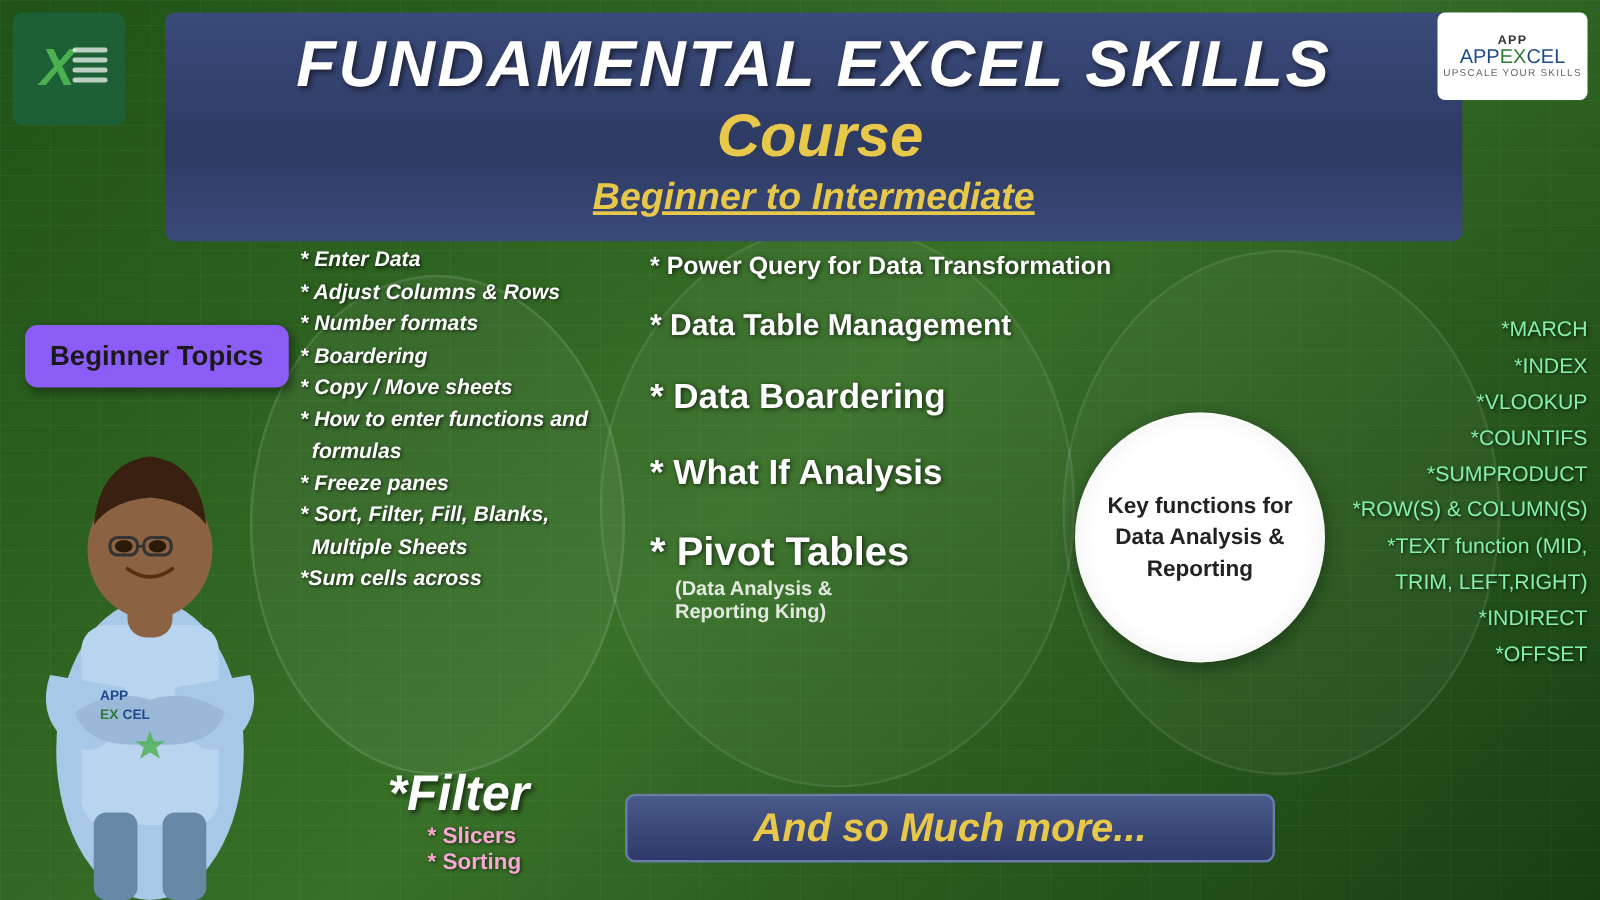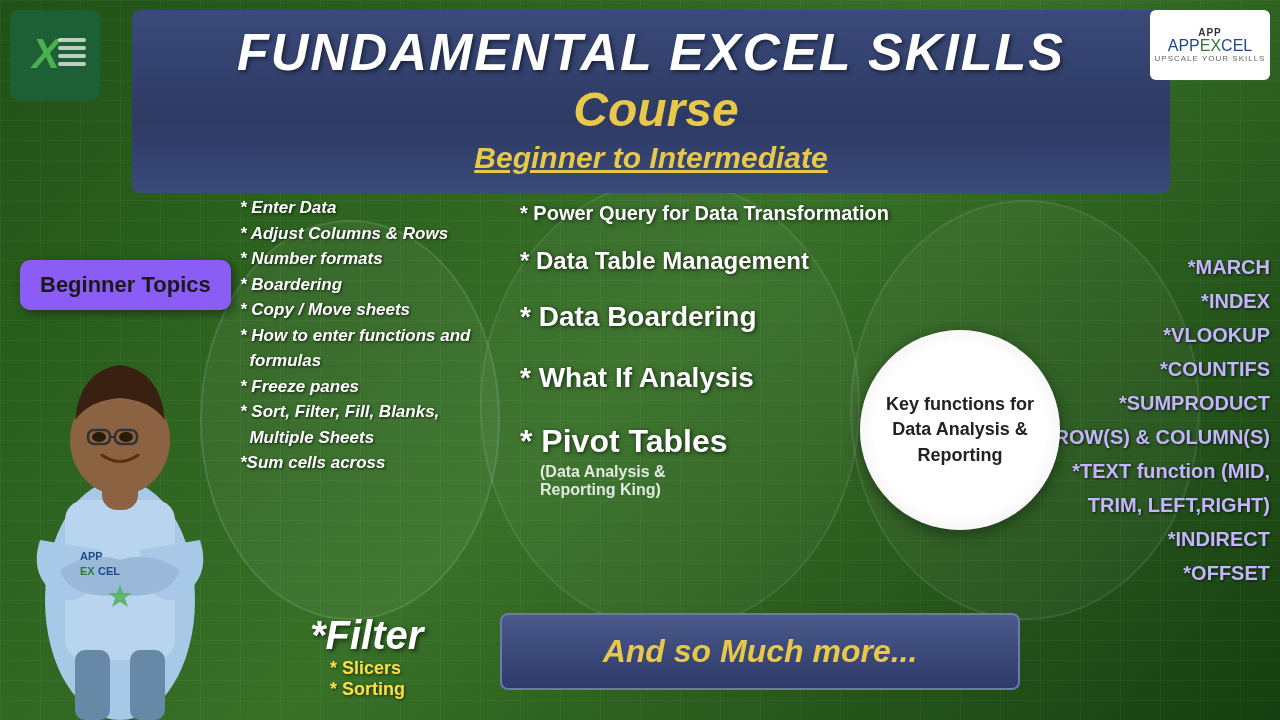--- a/index.html
+++ b/index.html
@@ -237,23 +237,23 @@
     
     .right-functions {
       position: absolute;
       top: 250px;
       right: 10px;
       z-index: 10;
       text-align: right;
     }
 
     .right-function-item {
-      font-size: 20px;
-      color: #c4b5fd;
-      font-weight: 700;
+      font-size: 17px;
+      color: #86efac;
+      font-weight: 400;
       line-height: 1.7;
       text-shadow: 1px 1px 3px rgba(0,0,0,0.7);
     }
 
     
     .bottom-filter {
       position: absolute;
       bottom: 20px;
       left: 310px;
       z-index: 10;
@@ -262,36 +262,36 @@
     .filter-main {
       font-size: 40px;
       color: white;
       font-weight: 900;
       font-style: italic;
       text-shadow: 2px 2px 4px rgba(0,0,0,0.6);
     }
 
     .filter-sub {
       font-size: 18px;
-      color: #fde047;
+      color: #f9a8d4;
       font-weight: 600;
       text-shadow: 1px 1px 3px rgba(0,0,0,0.6);
-      margin-left: 20px;
+      margin-left: 32px;
     }
 
     
     .more-button {
       position: absolute;
       bottom: 30px;
       left: 500px;
       right: 260px;
       background: linear-gradient(180deg, #4a5a8a 0%, #2d3a6a 100%);
       border: 2px solid #6a7aaa;
       border-radius: 8px;
-      padding: 18px;
+      padding: 7px;
       text-align: center;
       z-index: 15;
     }
 
     .more-button-text {
       font-size: 32px;
       color: #e8c84a;
       font-weight: 700;
       font-style: italic;
     }

